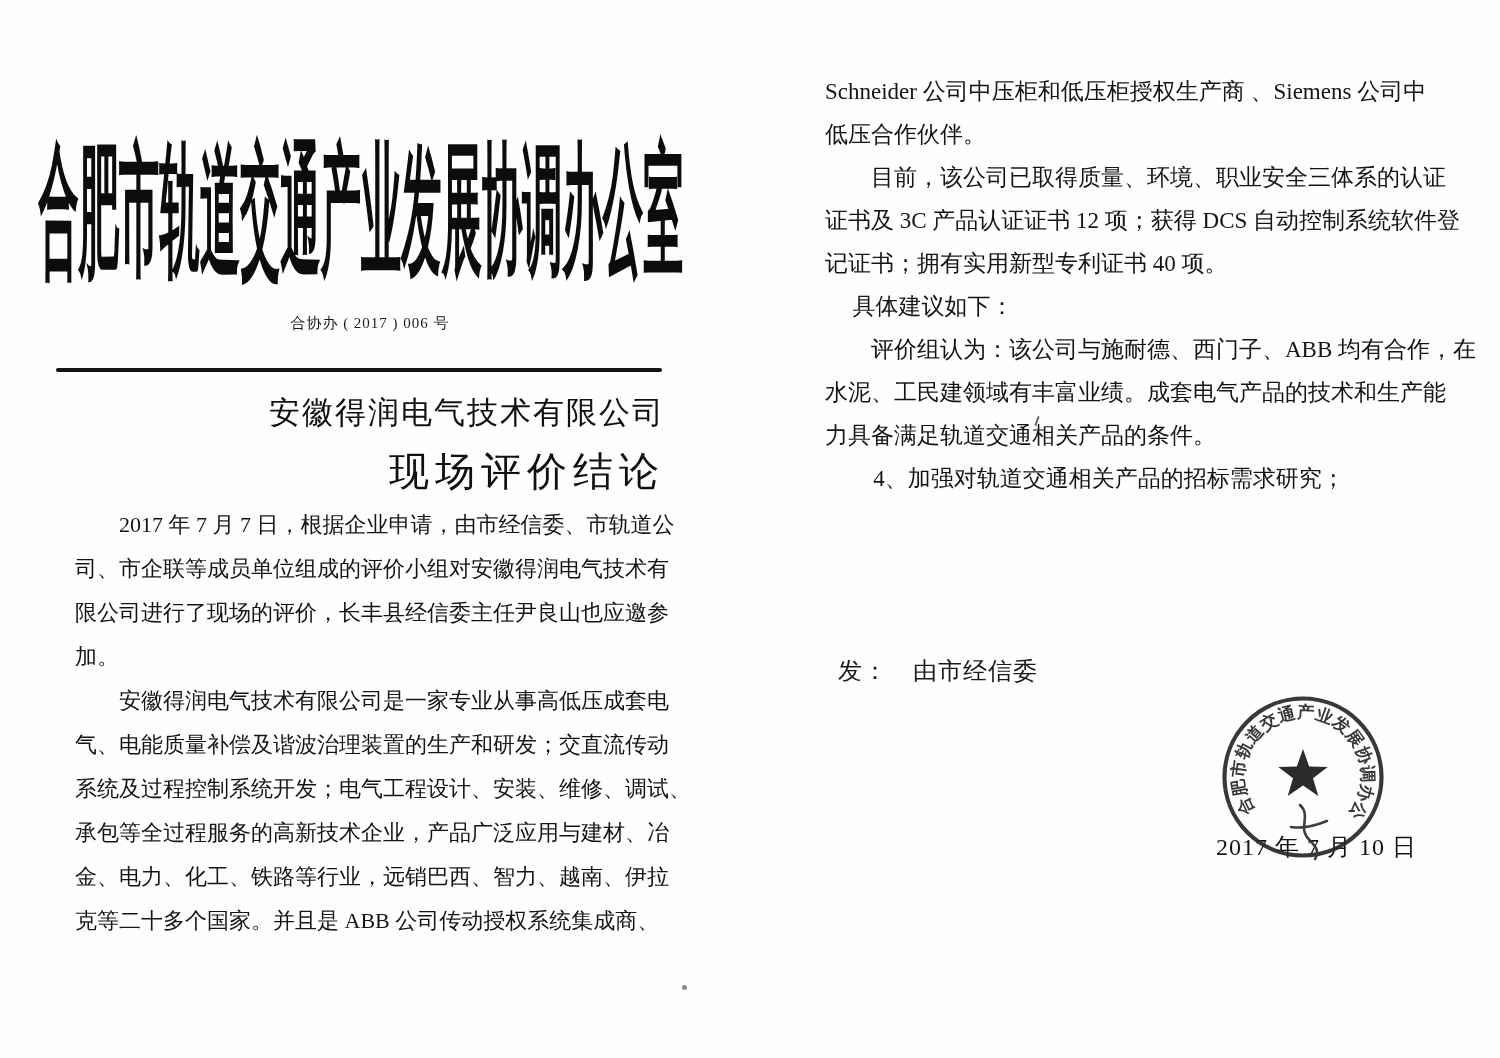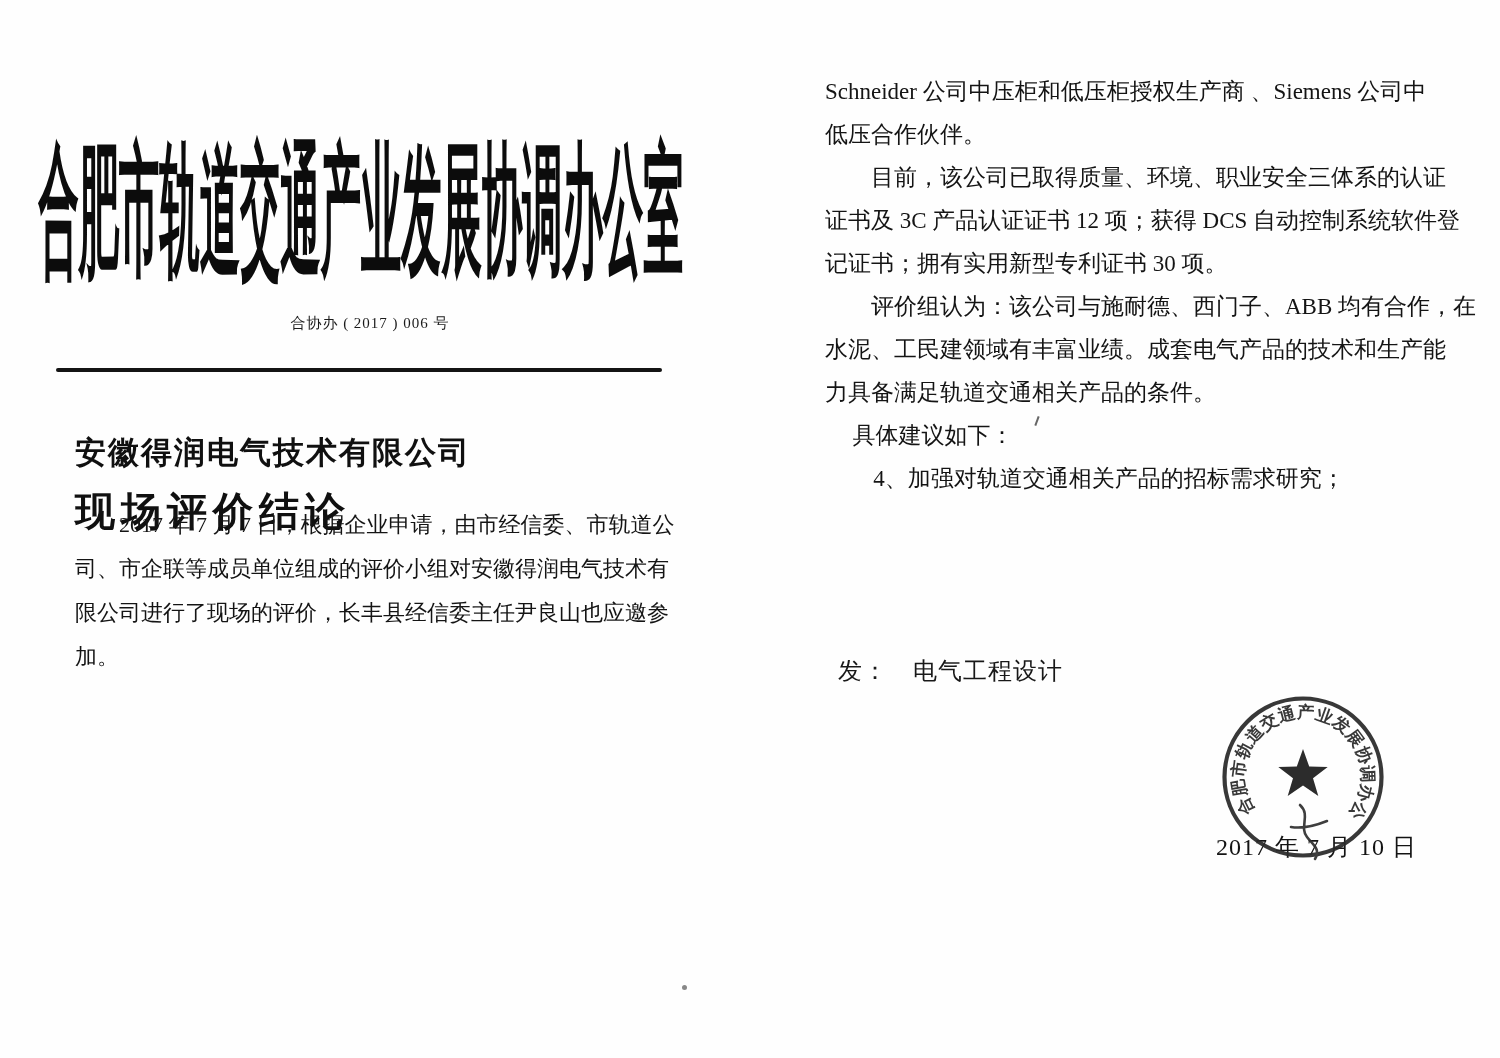--- a/index.html
+++ b/index.html
@@ -26,22 +26,22 @@
     position:absolute; left:75px; top:314px; width:590px;
     text-align:center; font-size:15px; letter-spacing:1px; color:#1b1b1b;
     white-space:pre;
   }
   .divider {
     position:absolute; left:56px; top:368px; width:606px; height:4px;
     background:#141414; border-radius:2px;
   }
   .doc-title {
     position:absolute; left:75px; top:392px; width:590px;
-    text-align:left; color:#101010;
-    font-family:"Liberation Sans","DejaVu Sans",sans-serif; font-weight:bold;margin-top:40px;
+    text-align:right; color:#101010;
+    font-family:"Liberation Sans","DejaVu Sans",sans-serif; font-weight:normal;
   }
   .doc-title .t1 { font-size:31px; letter-spacing:2px; }
   .doc-title .t2 { font-size:40px; letter-spacing:6px; margin-top:10px; }
 
   .body-left {
     position:absolute; left:75px; top:503px; width:600px;
     font-size:22px; line-height:44px; color:#141414;
   }
   .para { margin:0; white-space:pre;font-family:Liberation Serif, serif; }
   .indent { text-indent:2em; }
@@ -99,40 +99,46 @@
   <div class="doc-title">
     <div class="t1">安徽得润电气技术有限公司</div>
     <div class="t2">现场评价结论</div>
   </div>
 
   <div class="body-left">
     <p class="para indent">2017 年 7 月 7 日，根据企业申请，由市经信委、市轨道公
 司、市企联等成员单位组成的评价小组对安徽得润电气技术有
 限公司进行了现场的评价，长丰县经信委主任尹良山也应邀参
 加。</p>
+    <p class="para indent">安徽得润电气技术有限公司是一家专业从事高低压成套电
+气、电能质量补偿及谐波治理装置的生产和研发；交直流传动
+系统及过程控制系统开发；电气工程设计、安装、维修、调试、
+承包等全过程服务的高新技术企业，产品广泛应用与建材、冶
+金、电力、化工、铁路等行业，远销巴西、智力、越南、伊拉
+克等二十多个国家。并且是 ABB 公司传动授权系统集成商、</p>
   </div>
 
   <i class="speck"></i>
 
   <div class="body-right">
     <p class="para">Schneider 公司中压柜和低压柜授权生产商 、Siemens 公司中
 低压合作伙伴。</p>
     <p class="para indent">目前，该公司已取得质量、环境、职业安全三体系的认证
 证书及 3C 产品认证证书 12 项；获得 DCS 自动控制系统软件登
-记证书；拥有实用新型专利证书 30 项。</p>
+记证书；拥有实用新型专利证书 40 项。</p>
+    <p class="para head-indent">具体建议如下：</p>
     <p class="para indent">评价组认为：该公司与施耐德、西门子、ABB 均有合作，在
 水泥、工民建领域有丰富业绩。成套电气产品的技术和生产能
 力具备满足轨道交通相关产品的条件。</p>
-    <p class="para head-indent">具体建议如下：</p>
     <p class="para item">4、加强对轨道交通相关产品的招标需求研究；</p>
   </div>
 
   <i class="tick"></i>
 
-  <div class="distribution">发：　电气工程设计</div>
+  <div class="distribution">发：　由市经信委</div>
 
 
   <div class="sign-date">2017 年 7 月 10 日</div>
 
   <svg class="seal" viewBox="0 0 200 200">
     <circle cx="100" cy="100" r="78.5" fill="none" stroke="#2a2a2a" stroke-width="4.2"></circle>
     <path id="sealArc" d="M 51.7,133.8 A 59,59 0 1 1 148.3,133.8" fill="none"></path>
     <text>
       <textPath href="#sealArc">合肥市轨道交通产业发展协调办公室</textPath>
     </text>

